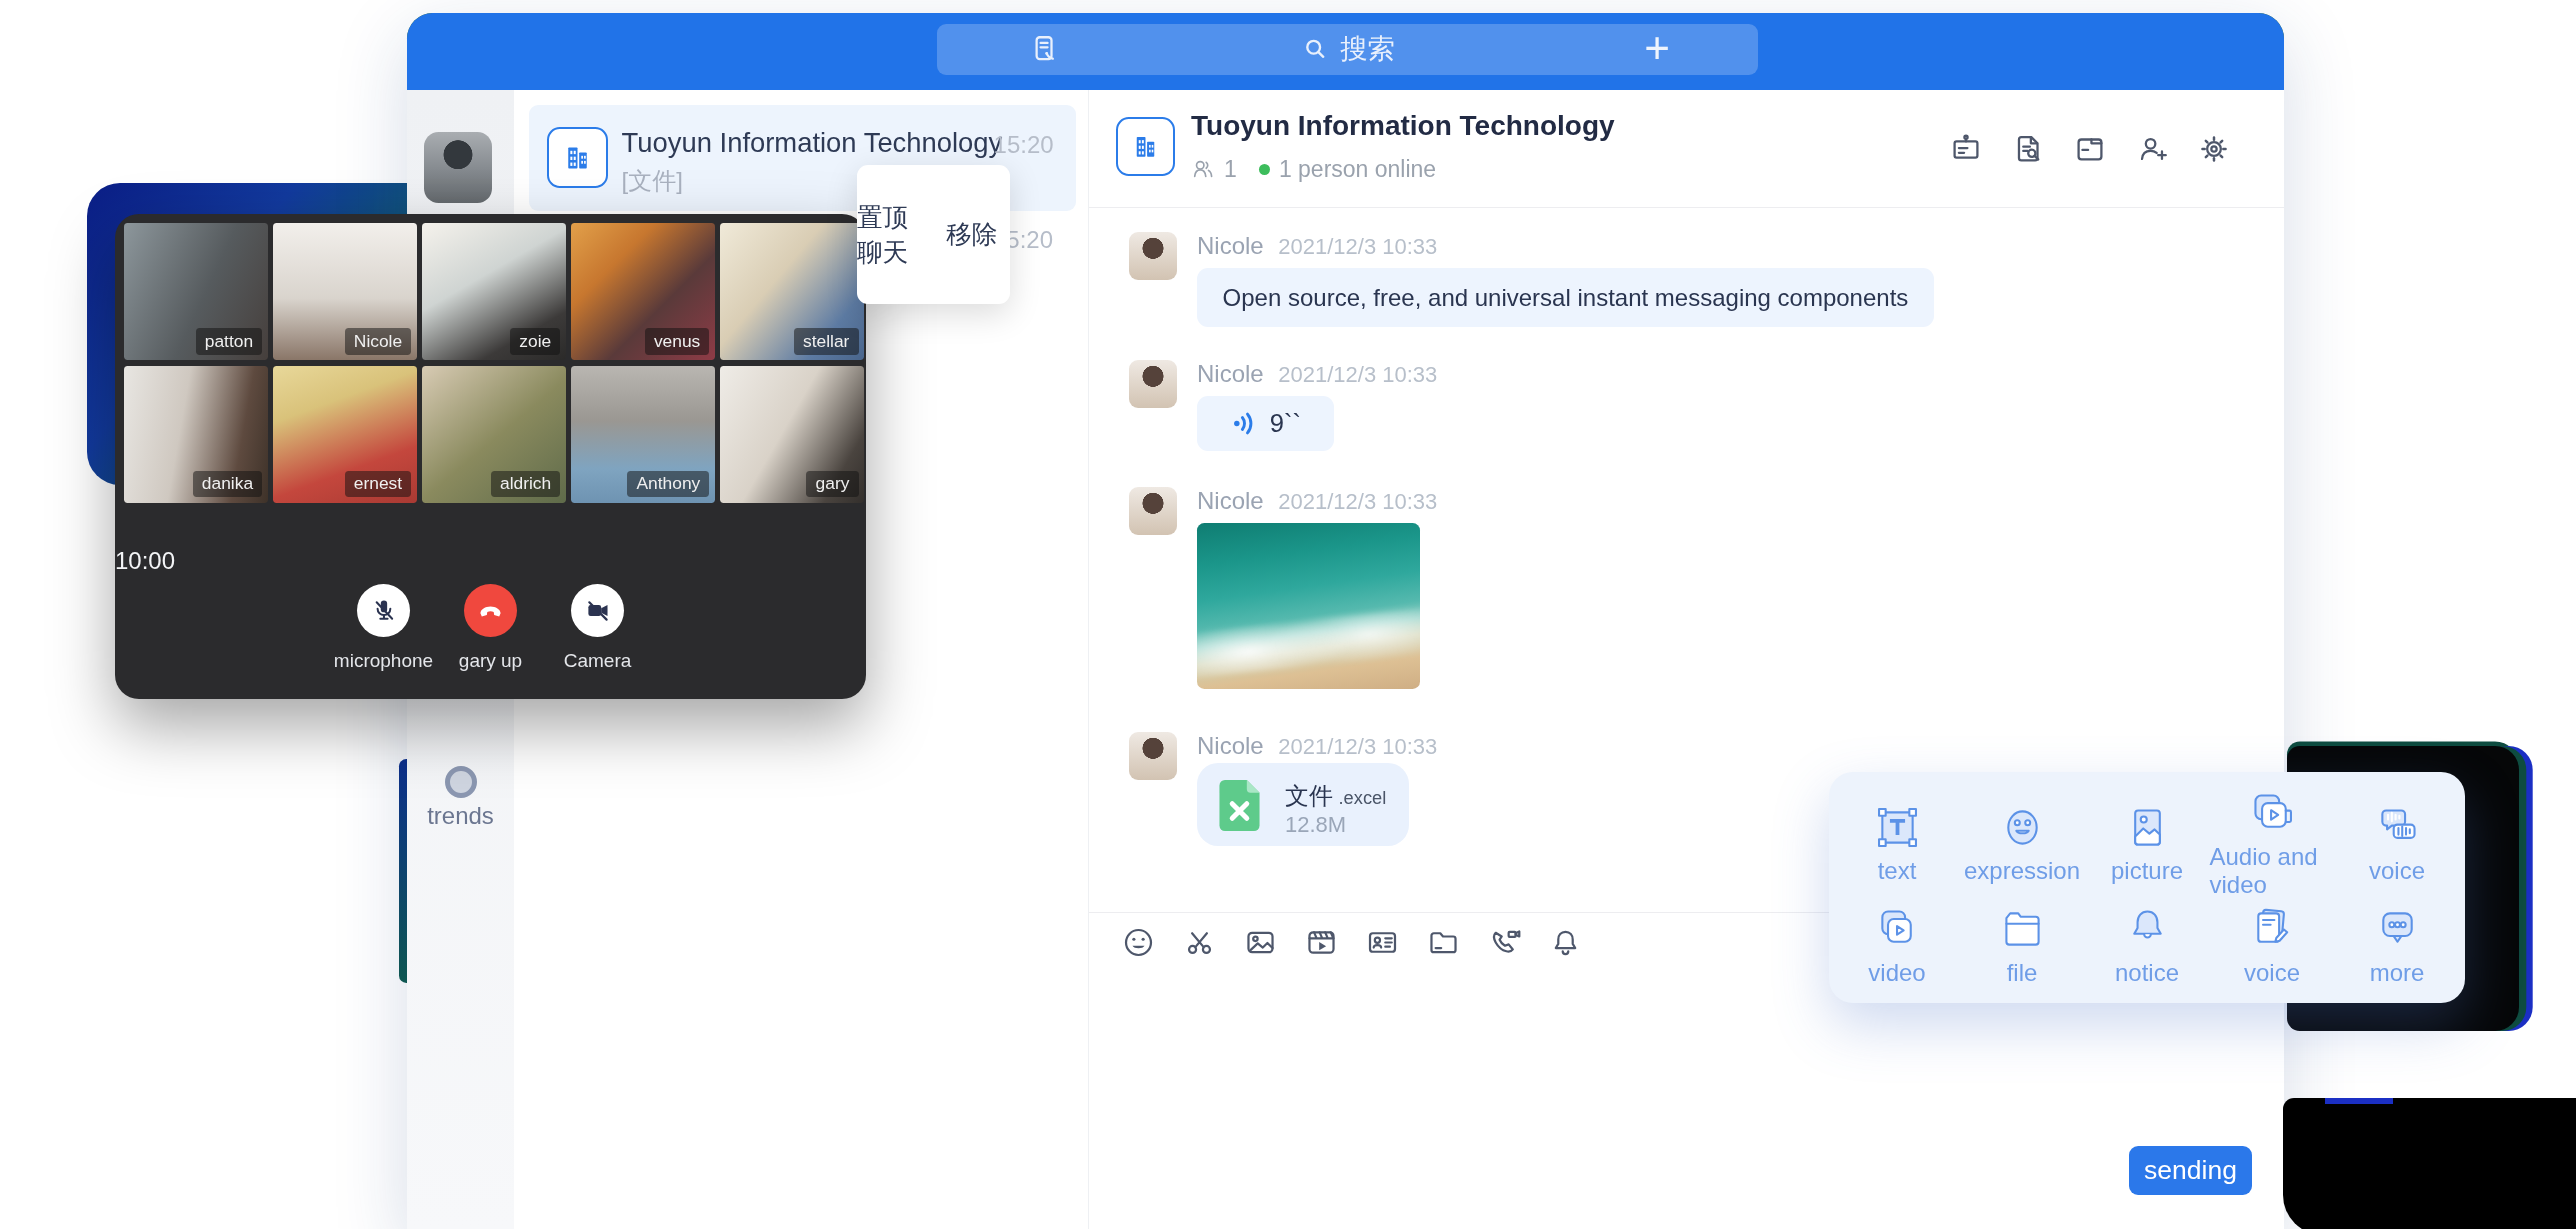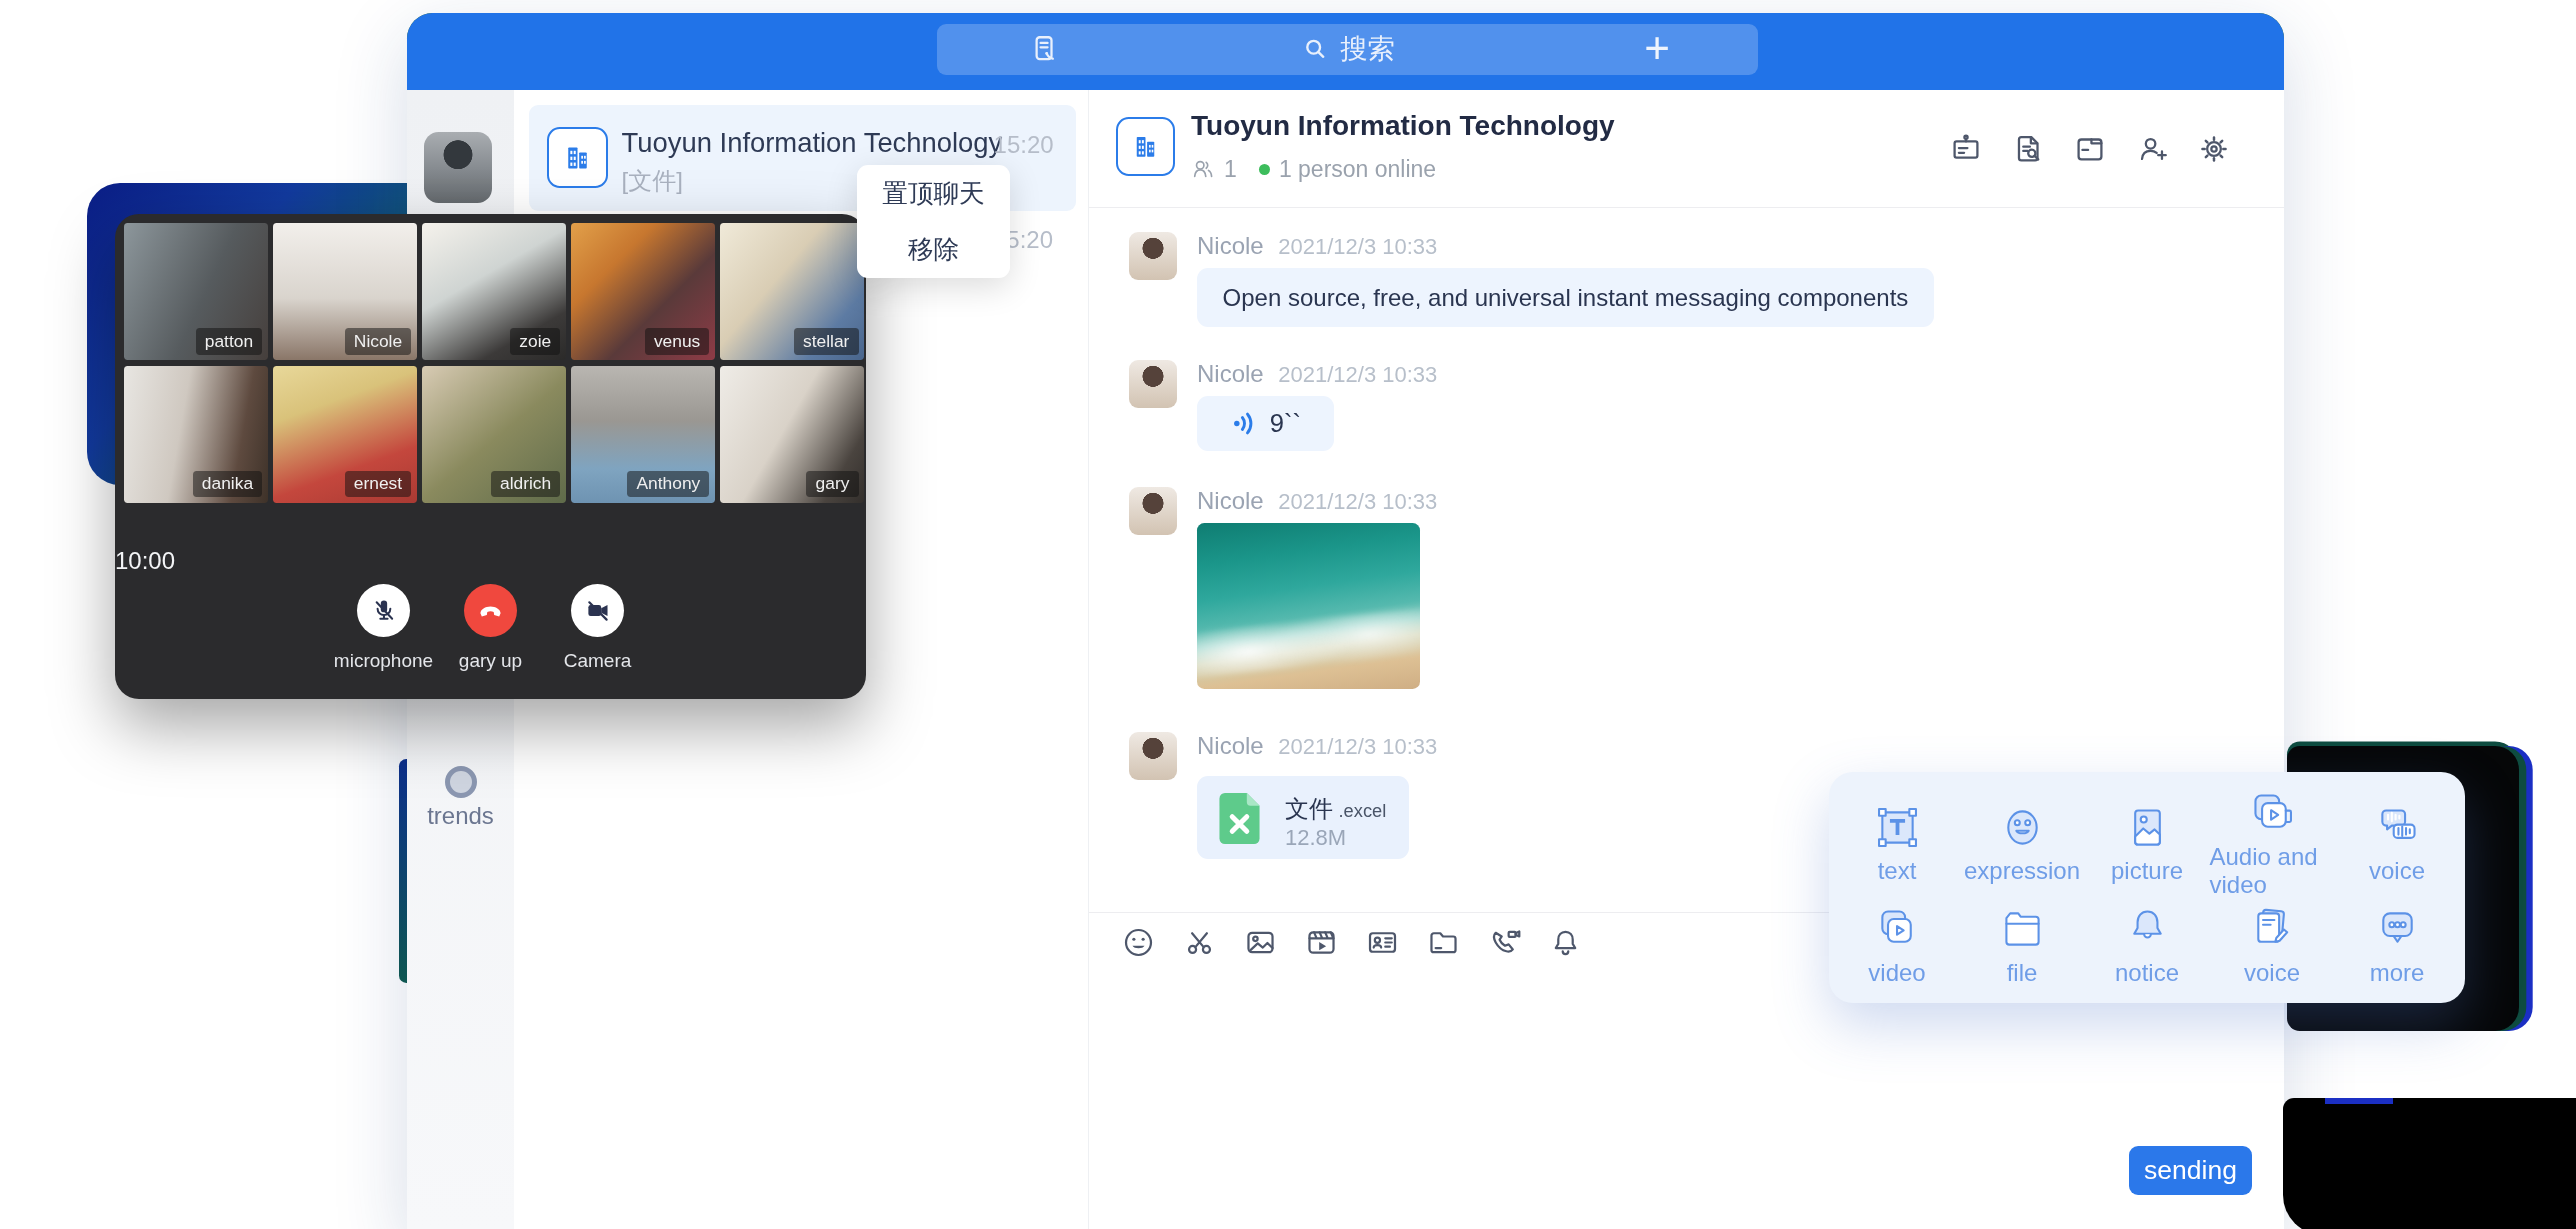--- a/index.html
+++ b/index.html
@@ -63,38 +63,38 @@
   .bubble-text{display:inline-block;margin-top:9.1px;background:#edf4fe;border-radius:11px;
     padding:15.6px 25.6px;font-size:24px;color:#2a3550;}
   .bubble-voice{display:flex;margin-top:9.1px;background:#edf4fe;border-radius:11px;width:137px;height:55px;
     align-items:center;justify-content:center;gap:11px;font-size:25.6px;color:#2a3550;}
   .bubble-image{margin-top:9.1px;width:223px;height:166px;border-radius:7.3px;overflow:hidden;position:relative;
     background:linear-gradient(172deg,#0f7d72 0%,#1b968a 22%,#2fa89d 40%,#55b9ae 55%,#8ecfc3 64%,#cdd0ae 72%,#ddc094 84%,#cfae84 100%);}
   .bubble-image::after{content:"";position:absolute;left:-12%;right:-12%;top:58%;height:28%;
     background:radial-gradient(55% 90% at 28% 55%,rgba(255,255,255,.95),rgba(255,255,255,0) 70%),
                radial-gradient(55% 90% at 72% 45%,rgba(255,255,255,.85),rgba(255,255,255,0) 70%);
     filter:blur(2.7px);transform:rotate(-6deg);}
-  .bubble-file{margin-top:17px;width:212px;height:83px;border-radius:11px;background:#e9f1fd;position:relative;}
+  .bubble-file{margin-top:4px;width:212px;height:83px;border-radius:21px;background:#e9f1fd;position:relative;}
   .file-ic{position:absolute;left:16.5px;top:12.8px;width:51px;height:59px;}
   .file-name{position:absolute;left:88px;top:16.5px;font-size:24px;color:#2a3550;}
   .file-ext{font-size:18.3px;color:#4a5568;margin-left:5.5px;}
   .file-size{position:absolute;left:88px;top:49px;font-size:22px;color:#9aa6b8;}
   
   .toolbar{position:absolute;left:0;top:822px;width:100%;height:60px;border-top:0.9px solid #ededf0;
     display:flex;align-items:center;padding-left:31px;gap:24px;box-sizing:border-box;}
   .toolbar svg{width:37px;height:37px;}
   .send-btn{position:absolute;right:32px;top:1056px;width:123px;height:49px;border-radius:9.1px;background:#2b78ea;
     color:#fff;font-size:26.5px;display:flex;align-items:center;justify-content:center;}
   
   .sic{fill:none;stroke:#4e576b;stroke-width:2.4;stroke-linecap:round;stroke-linejoin:round;}
   .sic-f{fill:#4e576b;stroke:none;}
   .wic{fill:none;stroke:#e9f0fc;stroke-width:2.6;stroke-linecap:round;stroke-linejoin:round;}
   
-  .menu{left:857px;top:165px;width:153px;height:113px;background:#fff;border-radius:11px;z-index:40;
-    box-shadow:0 9.1px 33px rgba(0,0,0,.14);display:flex;flex-direction:column;}
+  .menu{left:857px;top:165px;width:153px;height:139px;background:#fff;border-radius:11px;z-index:40;
+    box-shadow:0 9.1px 33px rgba(0,0,0,.14);display:flex;flex-direction:row;}
   .menu-item{flex:1;display:flex;align-items:center;justify-content:center;font-size:25.6px;color:#2e3a55;}
   
   .callpanel{left:115px;top:214px;width:751px;height:485px;background:#2b2b2d;border-radius:24px;z-index:30;
     box-shadow:0 27.4px 64px rgba(0,0,0,.35);}
   .tiles{position:absolute;left:9.1px;top:9.1px;right:2px;display:grid;grid-template-columns:repeat(5,1fr);gap:5.5px;}
   .tile{height:137px;border-radius:3.7px;position:relative;overflow:hidden;}
   .tag{position:absolute;right:5.5px;bottom:5.5px;background:rgba(15,15,15,.5);color:#f0f0f0;font-size:17.4px;
     padding:2.7px 9.1px;border-radius:3.7px;}
   .t1{background:linear-gradient(115deg,#8d979c 0%,#565b5e 55%,#463f3c 100%);}
   .t2{background:linear-gradient(180deg,#f2efeb 0%,#d9d4cd 55%,#8a7668 100%);}

